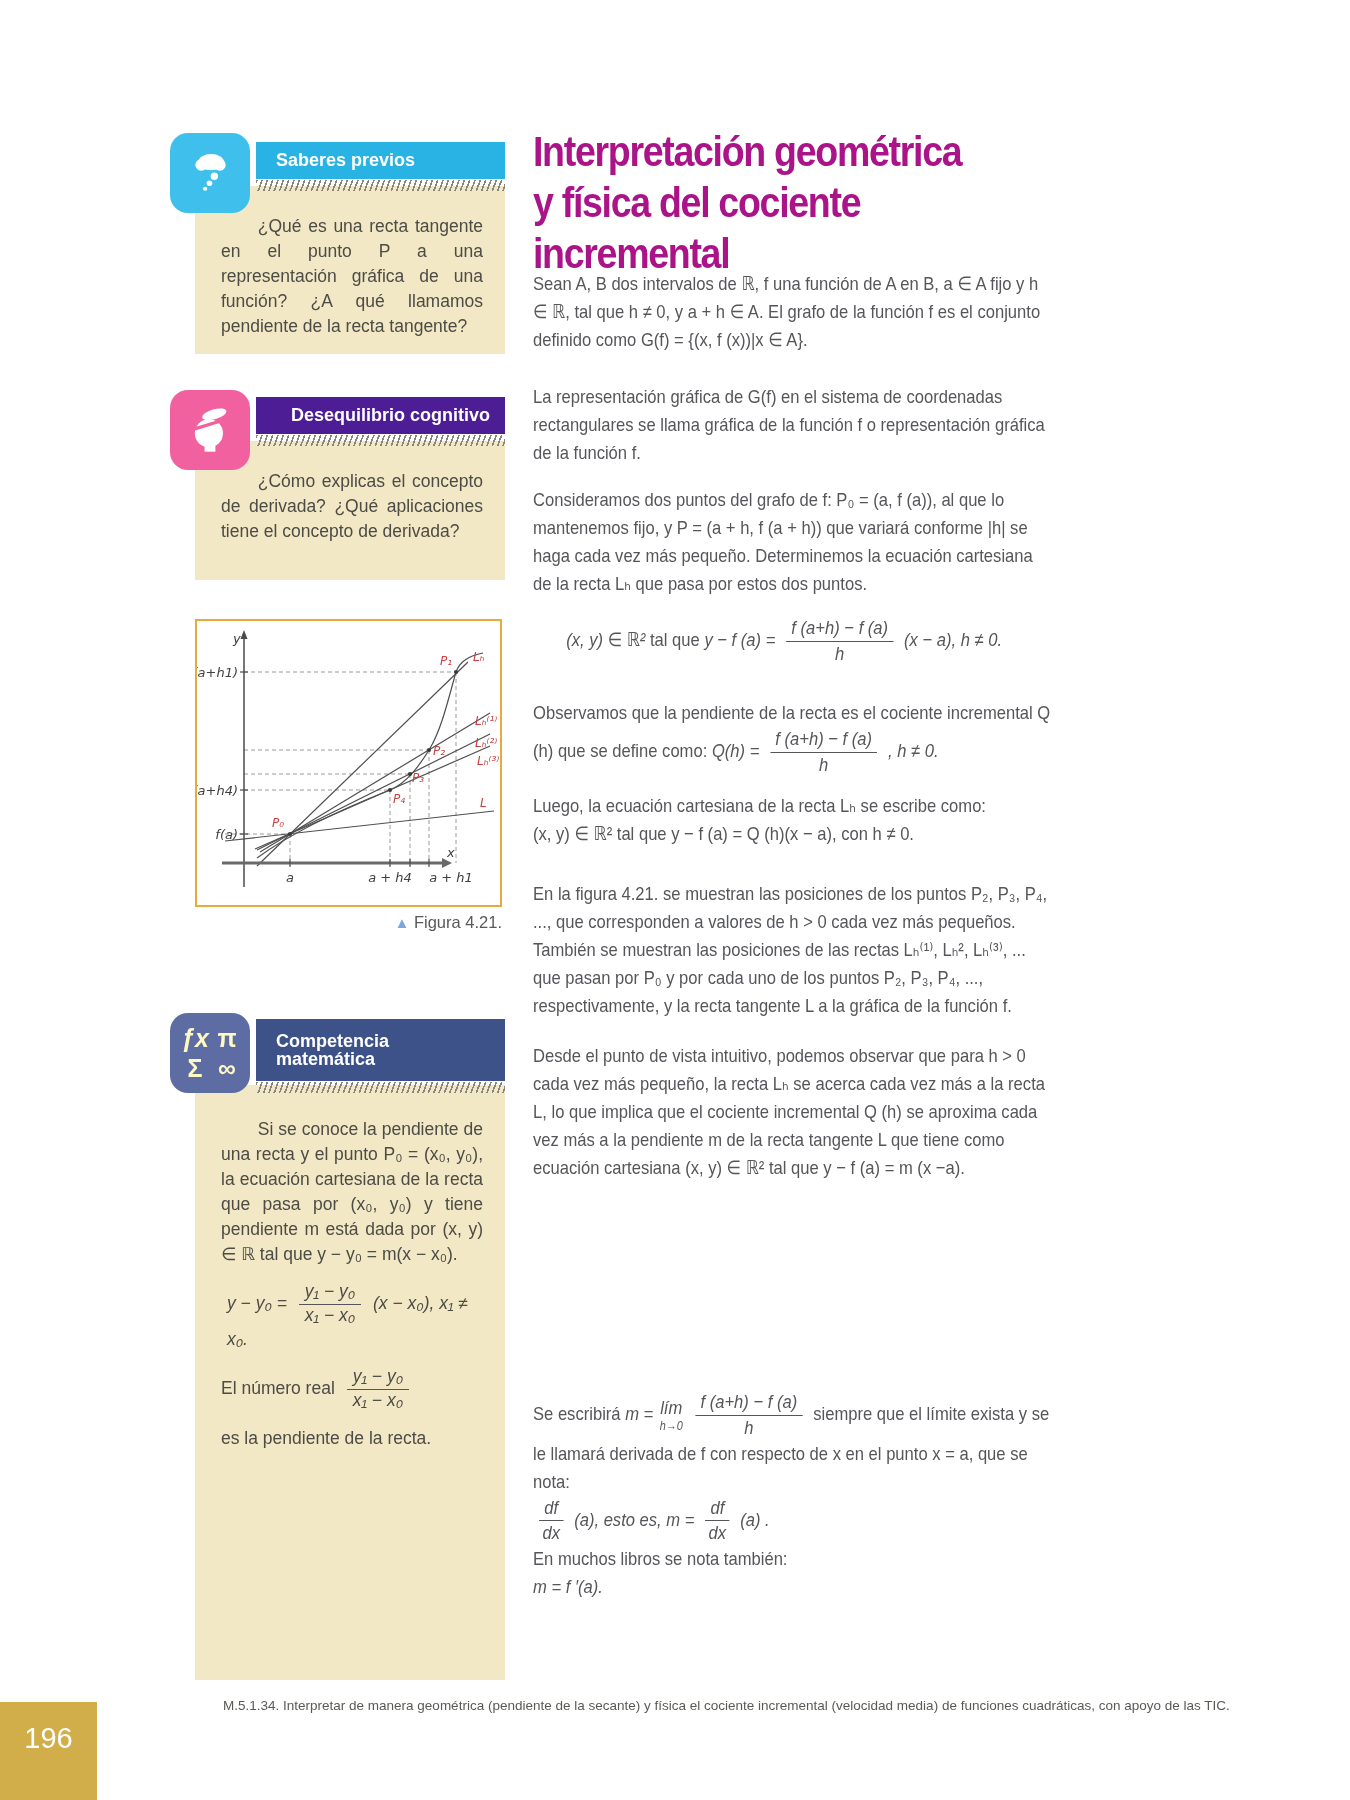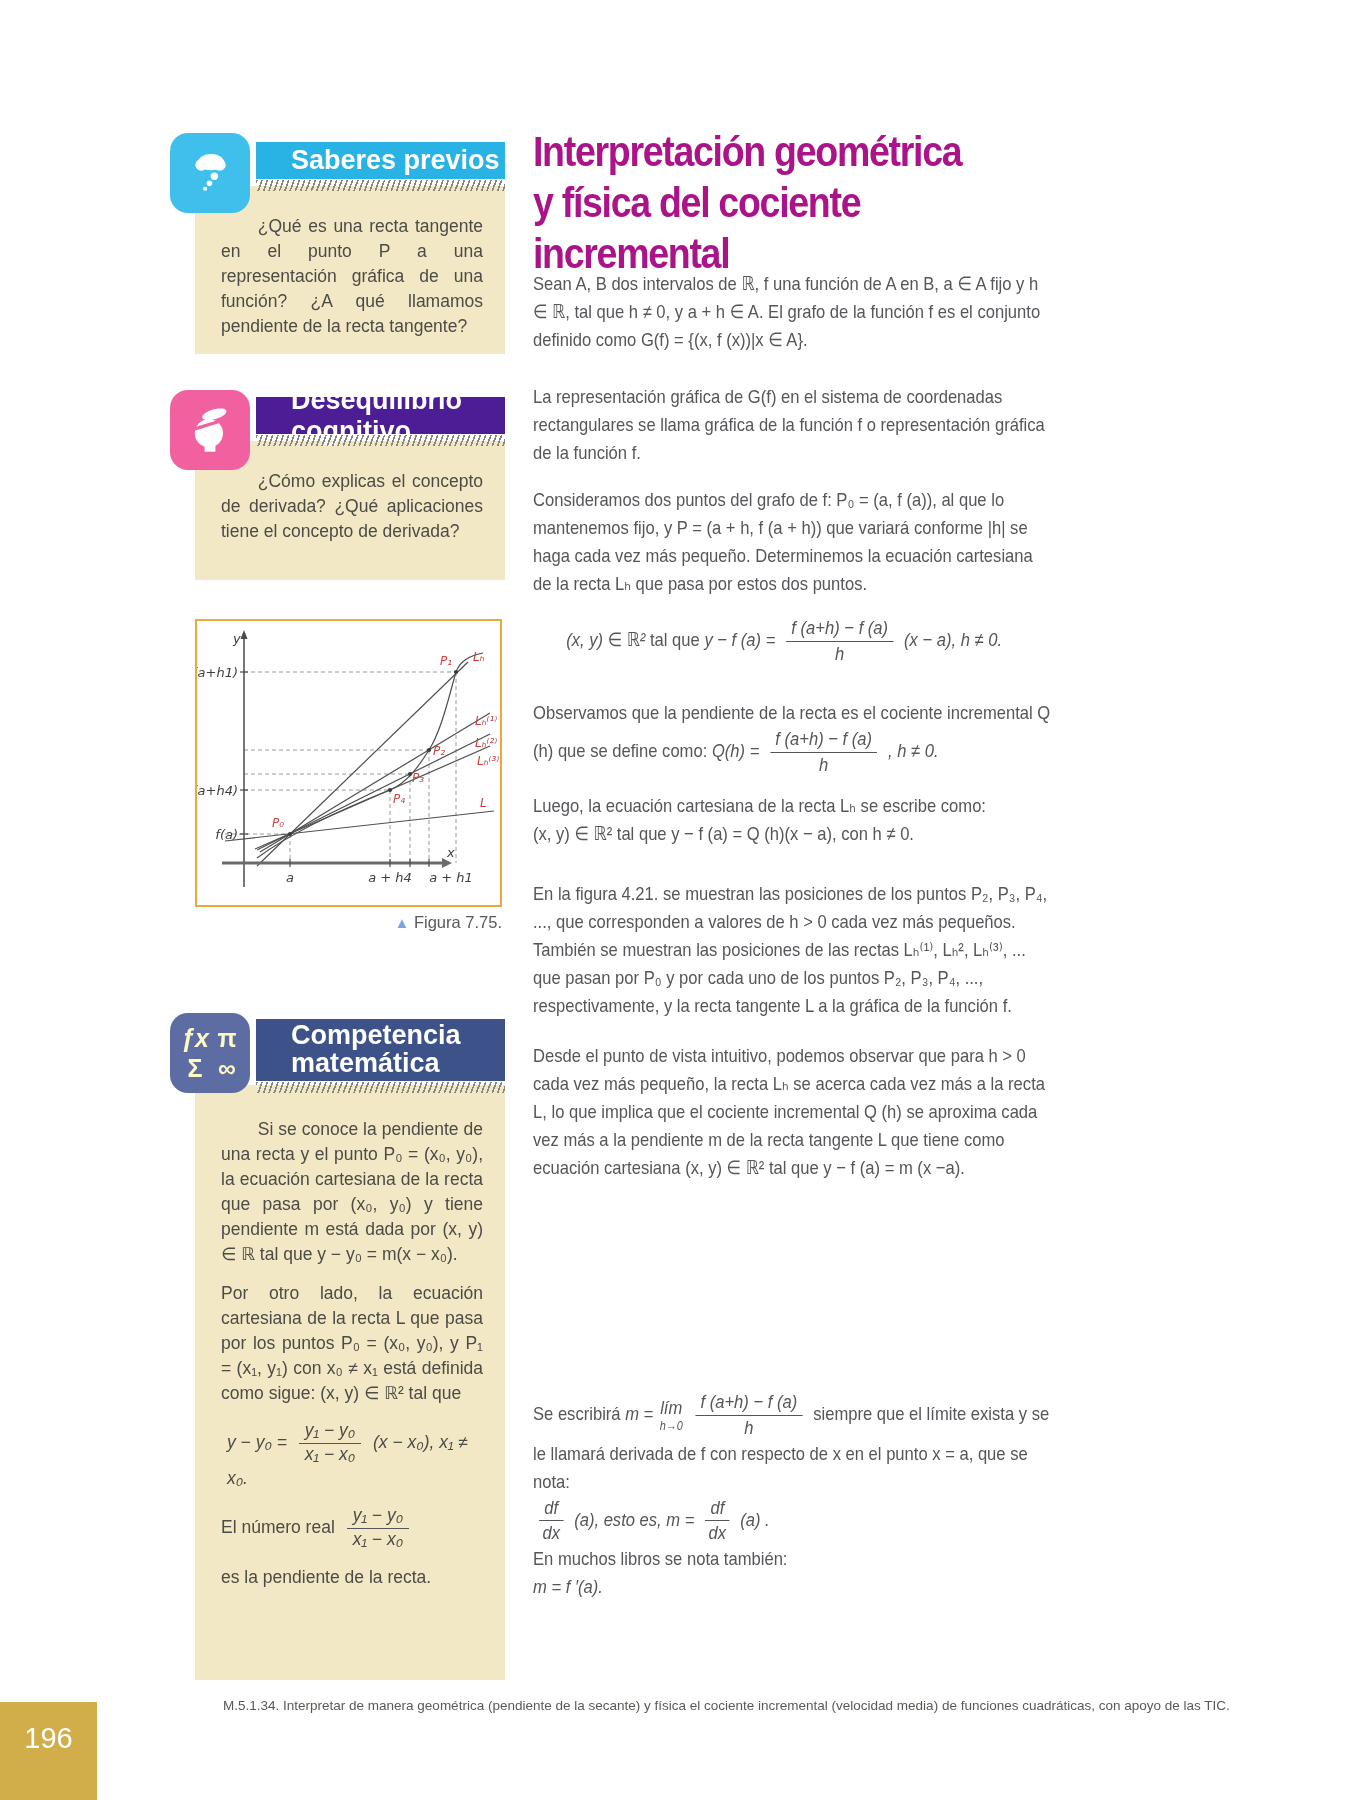--- a/index.html
+++ b/index.html
@@ -6,22 +6,22 @@
   .page{
     position:relative;width:1350px;height:1800px;margin:0 auto;background:#ffffff;overflow:hidden;
     font-family:"Liberation Sans","DejaVu Sans",sans-serif;color:#55565a;
   }
   
   .icon-box{position:absolute;left:170px;width:80px;height:80px;border-radius:18px;z-index:5;
     display:flex;align-items:center;justify-content:center;}
   #icon-saberes{top:133px;background:#3fc0ec;}
   #icon-deseq{top:390px;background:#f2619f;}
   #icon-comp{top:1013px;background:#5d6da3;}
-  .bar{position:absolute;left:256px;width:249px;color:#fff;font-weight:bold;font-size:27px;
-    display:flex;align-items:center;padding-left:35px;box-sizing:border-box;z-index:2;}
+  .bar{position:absolute;left:256px;width:249px;color:#fff;font-weight:bold;font-size:18px;
+    display:flex;align-items:center;padding-left:20px;box-sizing:border-box;z-index:2;}
   #bar-saberes{top:142px;height:37px;background:#29b2e4;}
   #bar-deseq{top:397px;height:37px;background:#4c1d95;justify-content:center;}
   #bar-comp{top:1019px;height:62px;background:#3c5288;flex-direction:column;align-items:flex-start;
     justify-content:center;line-height:1.02;}
   .hatch{position:absolute;left:256px;width:249px;height:11px;z-index:3;
     background:repeating-linear-gradient(110deg,#86867c 0 1.6px,rgba(0,0,0,0) 1.6px 5px);}
   #hatch-saberes{top:180px;} #hatch-deseq{top:435px;} #hatch-comp{top:1082px;}
   .body-box{position:absolute;left:195px;width:310px;background:#f2e8c5;box-sizing:border-box;
     padding:16px 22px 10px 26px;font-size:17.5px;line-height:1.43;color:#4c4b45;text-align:justify;z-index:1;}
   #body-saberes{top:186px;height:168px;padding-top:28px;}
@@ -174,39 +174,38 @@
       <text class="redlab" x="196" y="182">P₄</text>
       <text class="redlab" x="276" y="40">Lₕ</text>
       <text class="redlab" x="278" y="104">Lₕ⁽¹⁾</text>
       <text class="redlab" x="278" y="126">Lₕ⁽²⁾</text>
       <text class="redlab" x="280" y="144">Lₕ⁽³⁾</text>
       <text class="redlab" x="283" y="186">L</text>
     </svg>
   </div>
   <div id="figcaption">
     <span class="tri">▲</span>
-    <span>Figura 7.75.</span>
+    <span>Figura 4.21.</span>
   </div>
 
   <div class="icon-box" id="icon-comp">
     <div class="mathicon">
       <span class="g it">ƒx</span>
       <span class="g">π</span>
       <span class="g">Σ</span>
       <span class="g">∞</span>
     </div>
   </div>
   <div class="bar" id="bar-comp">
     <span>Competencia</span>
     <span>matemática</span>
   </div>
   <div class="hatch" id="hatch-comp"></div>
   <div class="body-box" id="body-comp">
     <p class="indent">Si se conoce la pendiente de una recta y el punto P₀ = (x₀, y₀), la ecuación cartesiana de la recta que pasa por (x₀, y₀) y tiene pendiente m está dada por (x, y) ∈ ℝ  tal que y − y₀ = m(x − x₀).</p>
-    <p>Por otro lado, la ecuación cartesiana de la recta L que pasa por los puntos P₀ = (x₀, y₀), y P₁ = (x₁, y₁) con x₀ ≠ x₁ está definida como sigue: (x, y) ∈ ℝ² tal que</p>
     <p style="text-align:left;padding-left:6px;">
       <span class="it">y − y₀ =</span>
       <span class="frac">
         <span class="num">y₁ − y₀</span>
         <span class="den">x₁ − x₀</span>
       </span>
       <span class="it">(x − x₀),  x₁ ≠ x₀.</span>
     </p>
     <p style="text-align:left;">
       <span>El número real</span>

